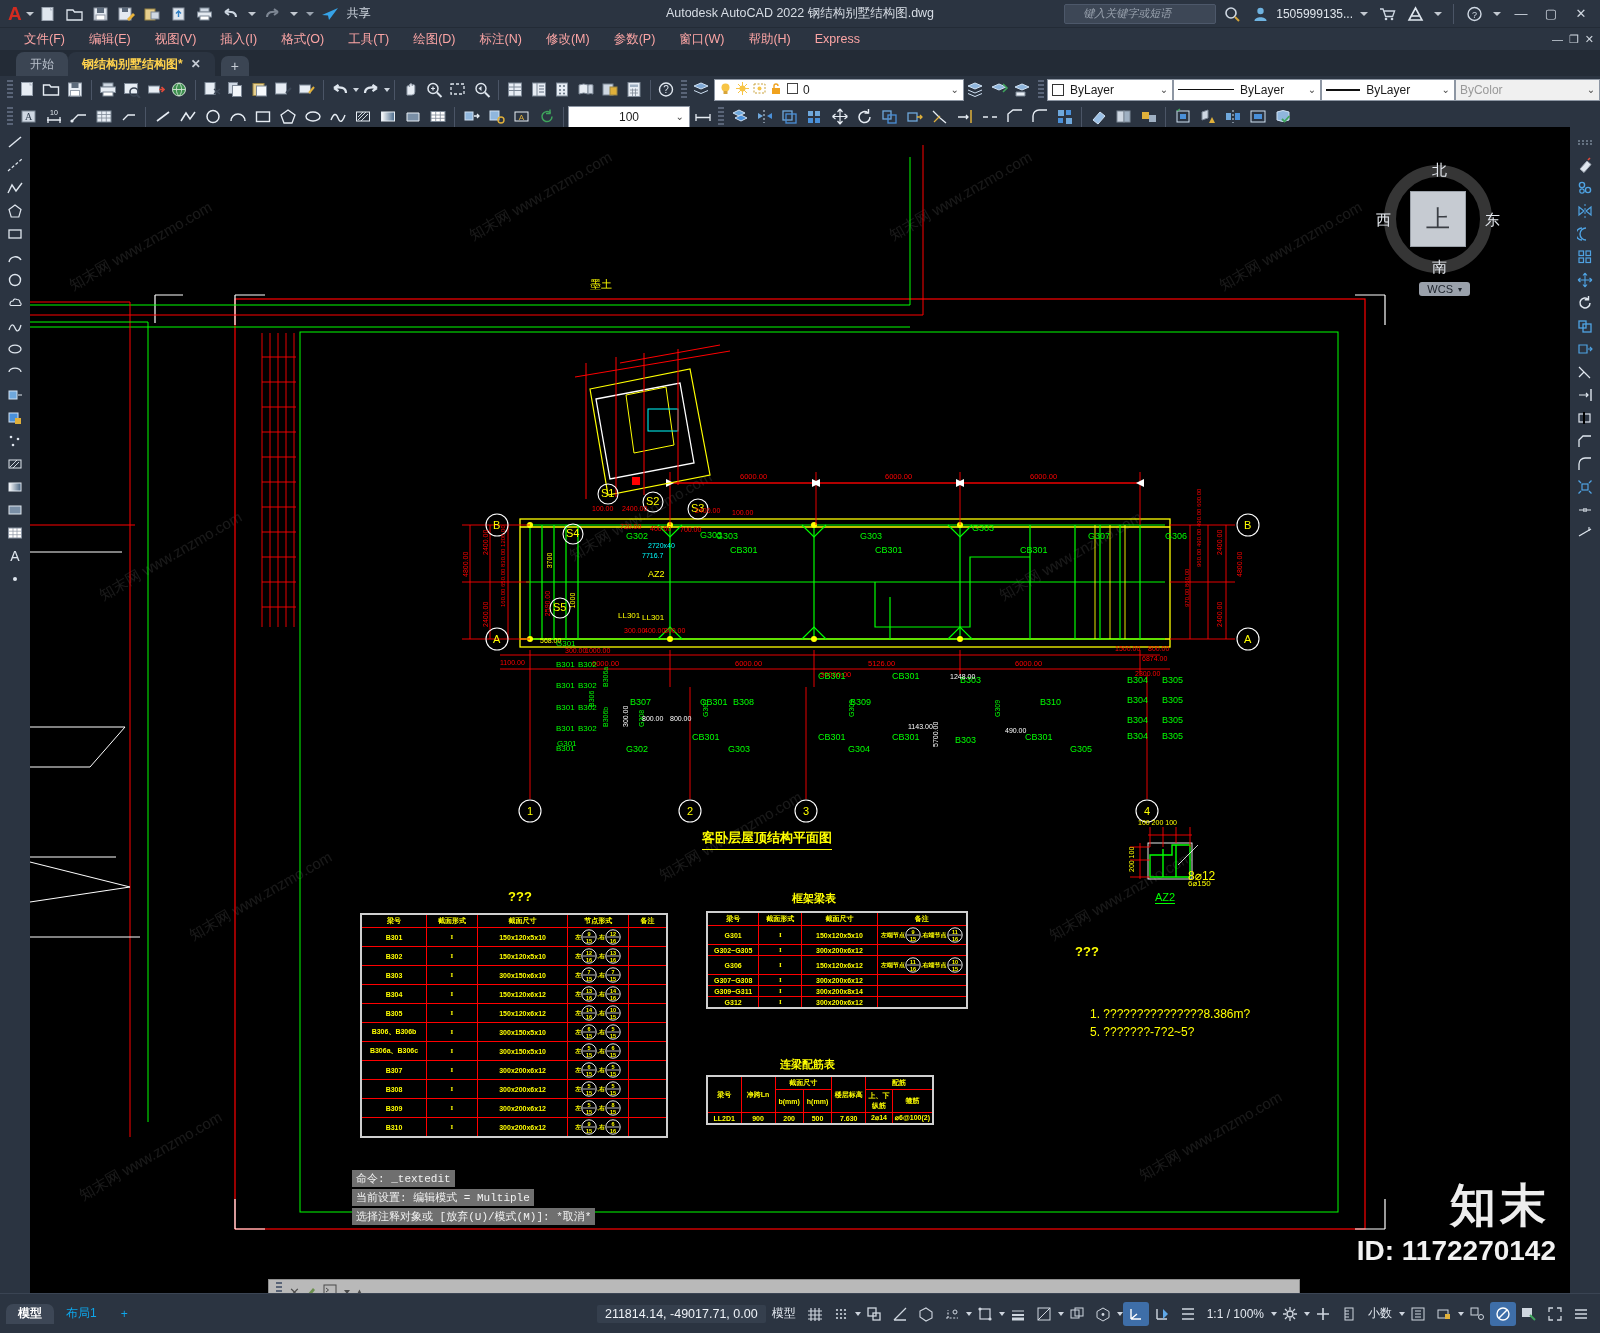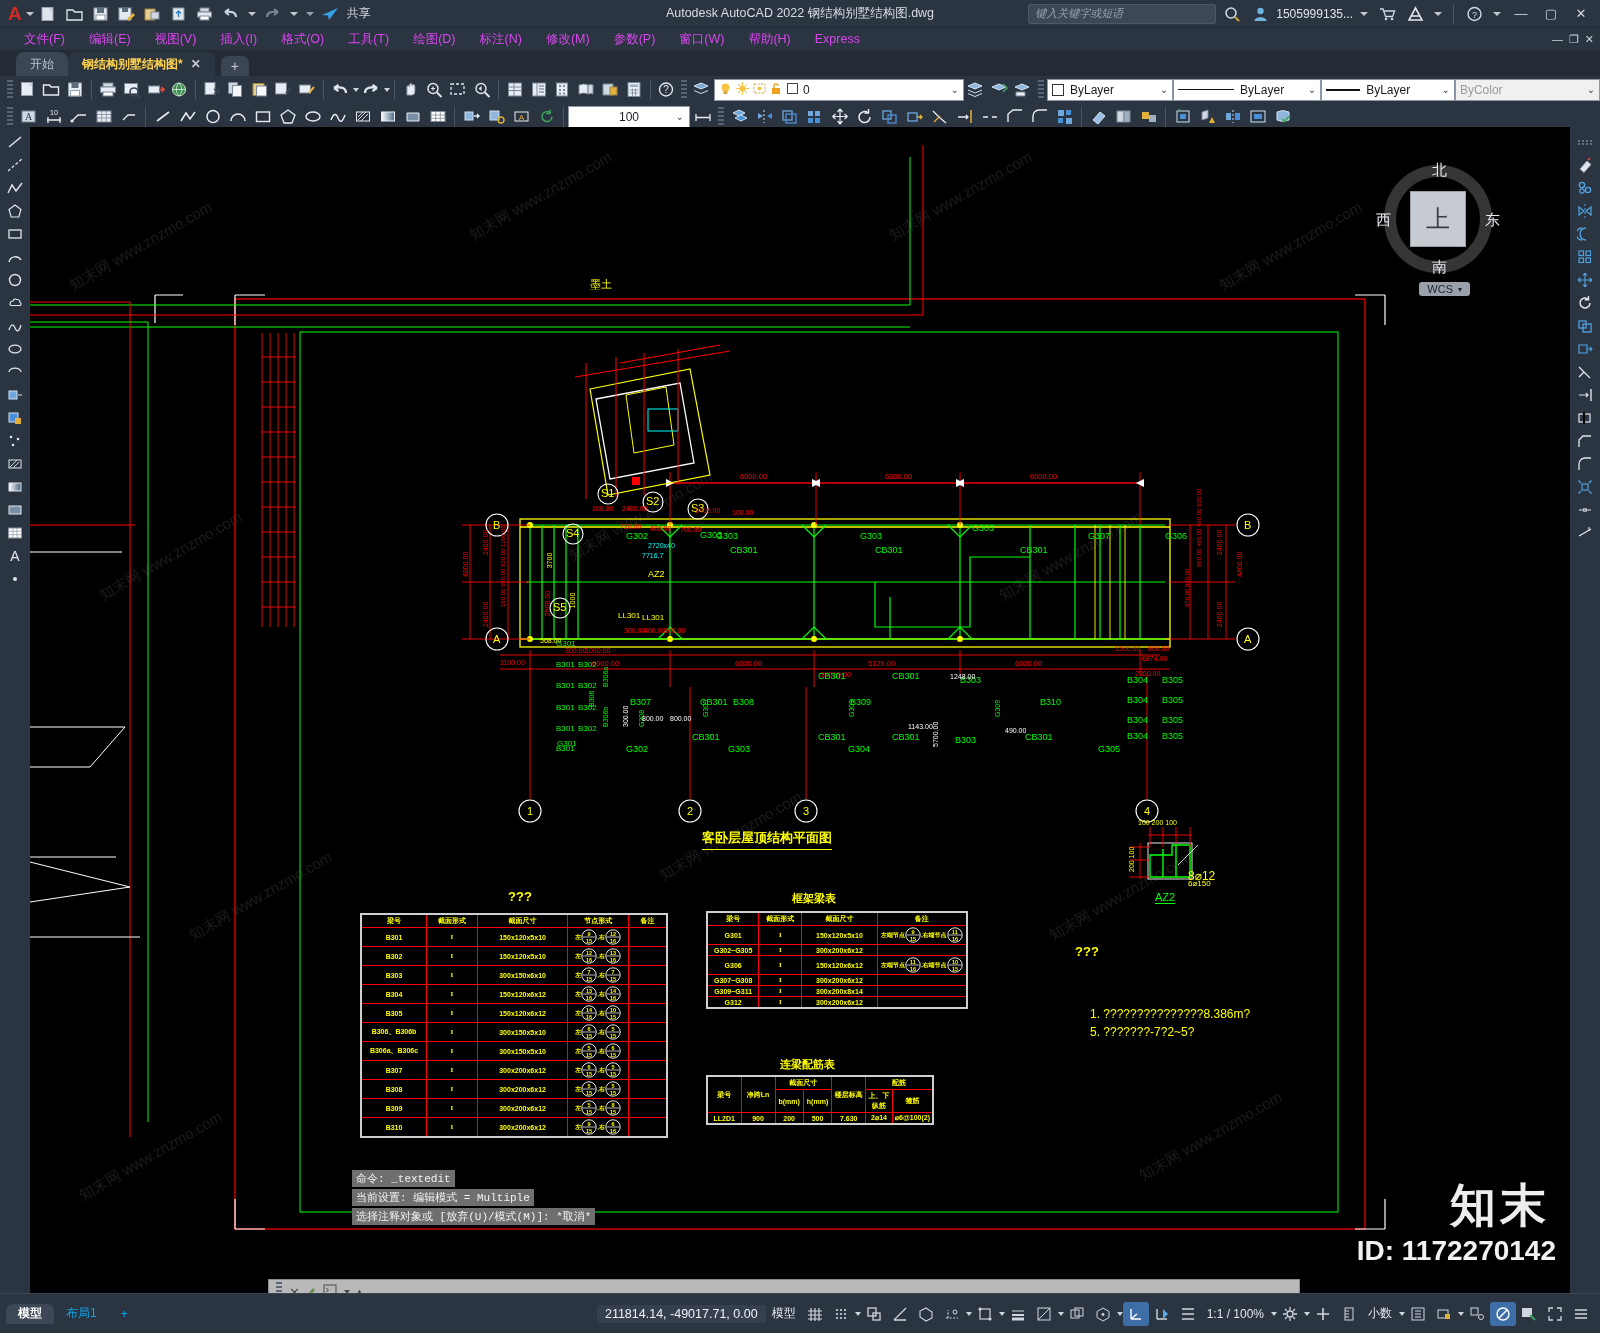--- a/index.html
+++ b/index.html
@@ -23,29 +23,29 @@
   .qat{ display:flex; align-items:center; gap:2px; }
   .qicon{ width:24px;height:22px; display:flex;align-items:center;justify-content:center; cursor:default;}
   .qicon svg{display:block;}
   .share{ color:#cfd6df; font-size:12px; margin-left:4px;}
   .apptitle{
     position:absolute; left:0; right:0; text-align:center; font-size:12.5px;
     color:#d7dde5; pointer-events:none;
   }
   .titleright{ margin-left:auto; display:flex; align-items:center; gap:4px; padding-right:6px; }
   .searchbox{
-    width:188px;height:20px;background:#3d4756;border:1px solid #4d586a;border-radius:2px;
-    color:#99a2ae; font-size:11px; font-style:italic; padding:2px 6px; display:flex; align-items:center;
+    width:152px;height:20px;background:#3d4756;border:1px solid #4d586a;border-radius:2px;
+    color:#99a2ae; font-size:11px; font-style:italic; padding:2px 18px; display:flex; align-items:center;
   }
   .acct{ color:#dfe5ec; font-size:12px; }
   .winbtn{ width:26px;height:26px; color:#cfd6df; font-size:13px; display:flex;align-items:center;justify-content:center;}
 
   
   .menubar{ height:22px; display:flex; align-items:center; padding-left:24px; background:#2b3441; position:relative;}
-  .menubar > span{ color:#d946ef; font-size:12.5px; margin-right:24px; }
+  .menubar > span{ color:#fca5a5; font-size:12.5px; margin-right:24px; }
   .menuright{ position:absolute; right:6px; display:flex; gap:6px; color:#cfd6df; font-size:11px;}
 
   
   .tabbar{ height:26px; background:#232b36; display:flex; align-items:flex-end; padding-left:16px; }
   .ftab{
     height:24px; padding:0 14px; display:flex;align-items:center; gap:8px;
     font-size:12px; color:#b9c1cc; border-radius:8px 8px 0 0;
   }
   .ftab.inactive{ background:#3b4553; }
   .ftab.active{ background:#2b3441; color:#ffd24d; font-weight:bold; }
@@ -1326,21 +1326,21 @@
     <div class="cad g" style="left:572px;top:600px;font-size:7px;transform:rotate(-90deg);transform-origin:0 0;">B306b</div>
     <div class="cad g" style="left:558px;top:580px;font-size:7px;transform:rotate(-90deg);transform-origin:0 0;">B306</div>
     <div class="cad g" style="left:608px;top:600px;font-size:7px;transform:rotate(-90deg);transform-origin:0 0;">G308</div>
     <div class="cad g" style="left:672px;top:590px;font-size:7px;transform:rotate(-90deg);transform-origin:0 0;">G309</div>
     <div class="cad g" style="left:818px;top:590px;font-size:7px;transform:rotate(-90deg);transform-origin:0 0;">G309</div>
     <div class="cad g" style="left:964px;top:590px;font-size:7px;transform:rotate(-90deg);transform-origin:0 0;">G309</div>
 
     <div class="cad g" style="left:596px;top:617px;font-size:9px;">G302</div>
     <div class="cad g" style="left:698px;top:617px;font-size:9px;">G303</div>
     <div class="cad g" style="left:818px;top:617px;font-size:9px;">G304</div>
-    <div class="cad g" style="left:1040px;top:617px;font-size:9px;margin-left:28px;">G305</div>
+    <div class="cad g" style="left:1040px;top:617px;font-size:9px;">G305</div>
     <div class="cad g" style="left:670px;top:403px;font-size:9px;">G303</div>
 
     <div class="cad w" style="left:612px;top:588px;font-size:7px;">800.00</div>
     <div class="cad w" style="left:640px;top:588px;font-size:7px;">800.00</div>
     <div class="cad w" style="left:592px;top:600px;font-size:7px;transform:rotate(-90deg);transform-origin:0 0;">300.00</div>
     <div class="cad w" style="left:920px;top:546px;font-size:7px;">1248.00</div>
     <div class="cad w" style="left:878px;top:596px;font-size:7px;">1143.00</div>
     <div class="cad w" style="left:975px;top:600px;font-size:7px;">490.00</div>
     <div class="cad w" style="left:902px;top:620px;font-size:7px;transform:rotate(-90deg);transform-origin:0 0;">5700.00</div>
 

